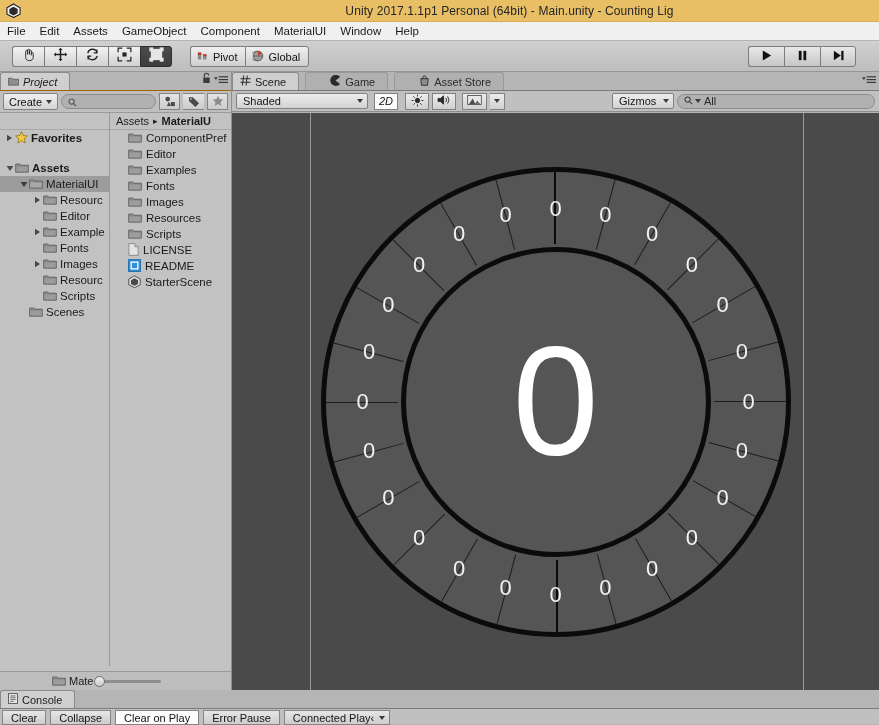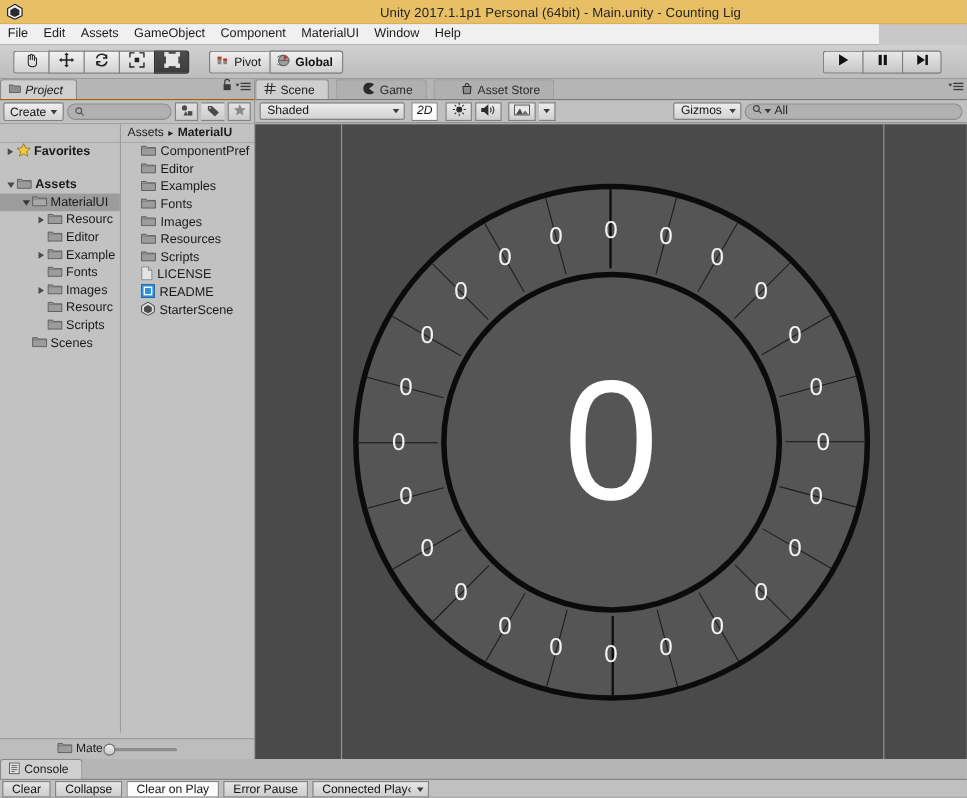--- a/index.html
+++ b/index.html
@@ -24,21 +24,21 @@
   }
   #title-text {
     position: absolute; left: 0; right: 0; text-align: center;
     font-size: 12px; color: #262626; letter-spacing: .1px;
     white-space: nowrap; overflow: hidden;
     padding-left: 140px;
   }
 
   
   #menubar {
-    position: absolute; left: 0; top: 22px; width: 799px; height: 19px;
+    position: absolute; left: 0; top: 22px; width: 879px; height: 19px;
     background: #f0f0f0;
     display: flex; align-items: center;
     border-bottom: 1px solid #b4b4b4;
   }
   .menu-item {
     font-size: 11.5px; color: #1a1a1a;
     padding: 1px 7px 2px 7px; cursor: default; white-space: nowrap;
   }
 
   
@@ -64,21 +64,21 @@
 
   .pivot-group { left: 190px; }
   .pivot-btn {
     height: 21px; padding: 0 8px 0 6px;
     background: linear-gradient(#f0f0f0,#cfcfcf);
     border: 1px solid #7d7d7d;
     display: flex; align-items: center; gap: 4px;
     font-size: 11px; color: #141414;
   }
   .pivot-btn:first-child { border-radius: 3px 0 0 3px; border-right: none; }
-  .pivot-btn:last-child  { border-radius: 0 3px 3px 0; font-weight: bold; }
+  .pivot-btn:last-child  { border-radius: 0 3px 3px 0; }
 
   .play-group { left: 748px; }
   .play-btn {
     width: 36px; height: 21px;
     background: linear-gradient(#e8e8e8,#c6c6c6);
     border: 1px solid #7d7d7d; border-right: none;
     display: flex; align-items: center; justify-content: center;
   }
   .play-btn:first-child { border-radius: 3px 0 0 3px; }
   .play-btn:last-child  { border-radius: 0 3px 3px 0; border-right: 1px solid #7d7d7d; }

